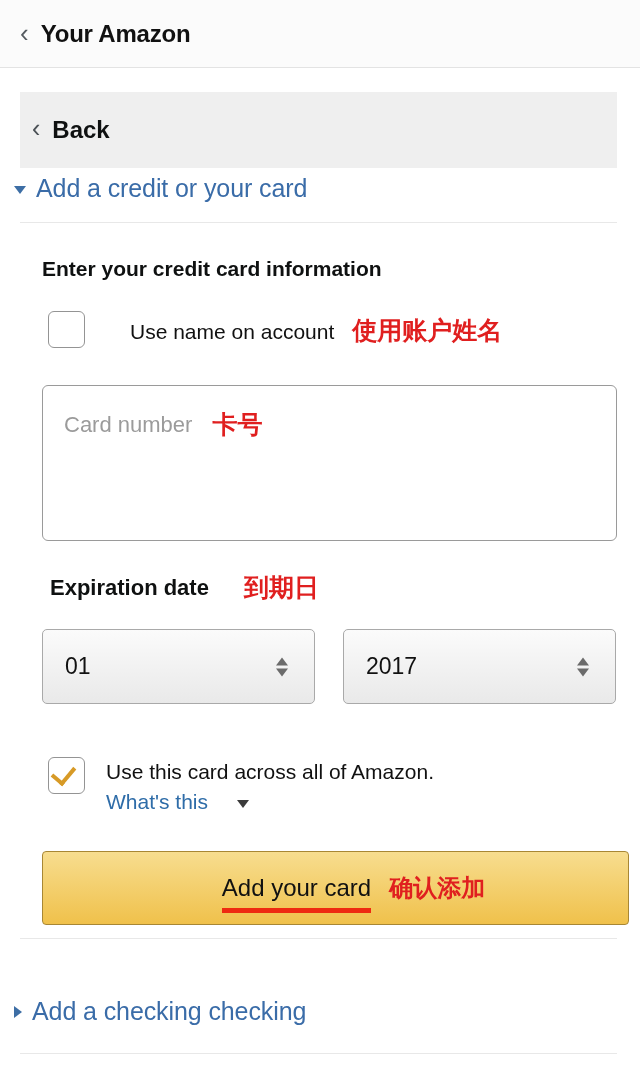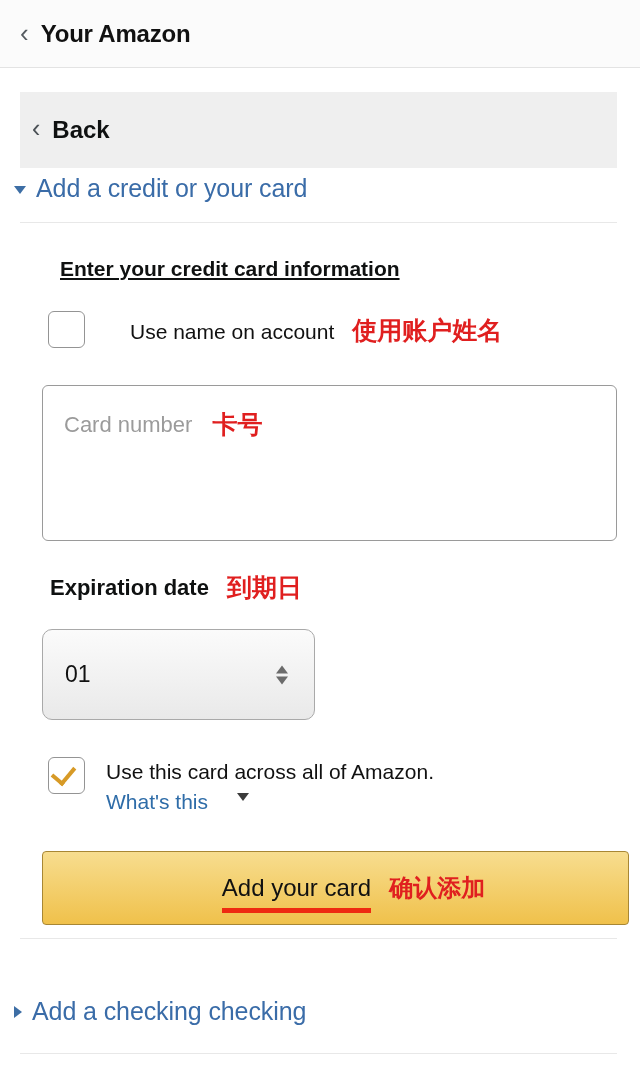--- a/index.html
+++ b/index.html
@@ -109,25 +109,24 @@
     left: 20px;
     width: 597px;
   }
   #rule-top { top: 222px; }
   #rule-below-button { top: 938px; }
   #rule-bottom { top: 1053px; }
 
   
   .section-heading {
     position: absolute;
-    left: 60px; top: 257px;
+    left: 42px; top: 257px;
     font-size: 21px;
     font-weight: bold;
     color: #0f1111;
-    text-decoration: underline;
   }
 
   
   .cb-row {
     position: absolute;
     display: flex;
     align-items: flex-start;
   }
   .checkbox {
     width: 37px; height: 37px;
@@ -160,20 +159,21 @@
     font-family: "DejaVu Sans", "Liberation Sans", sans-serif;
   }
 
   #cb-use-name { left: 48px; top: 311px; gap: 24px; }
   #cb-use-name .cn { font-size: 25px; margin-left: 18px; }
 
   #cb-across-amazon { left: 48px; top: 757px; }
   #cb-across-amazon .cb-label { font-size: 21px; }
   .whats-this-row {
     display: flex;
+    align-items: center;
     margin-top: 6px;
     gap: 20px;
   }
   .whats-this-link {
     font-size: 21px;
     color: #2e6ca8;
   }
   .whats-this-caret {
     width: 0; height: 0;
     border-left: 6px solid transparent;
@@ -211,28 +211,28 @@
     position: absolute;
     left: 50px; top: 571px;
     display: flex;
     align-items: center;
   }
   .exp-label-text {
     font-size: 22px;
     font-weight: bold;
     color: #0f1111;
   }
-  .exp-label .cn { font-size: 25px; margin-left: 18px; }
+  .exp-label .cn { font-size: 25px; margin-left: 35px; }
 
   .select {
     position: absolute;
     top: 629px;
-    height: 91px;
+    height: 75px;
     border: 1px solid #a9a9a9;
-    border-radius: 10px;
+    border-radius: 5px;
     background: linear-gradient(#fbfbfb, #e9e9e9);
     display: flex;
     align-items: center;
     padding-left: 22px;
   }
   .select-value {
     font-size: 23px;
     color: #111111;
   }
   .stepper {
@@ -337,20 +337,27 @@
   </div>
 
   <div class="select" id="select-month">
     <span class="select-value">01</span>
     <span class="stepper">
       <span class="up"></span>
       <span class="down"></span>
     </span>
   </div>
 
+  <div class="select" id="select-year">
+    <span class="select-value">2017</span>
+    <span class="stepper">
+      <span class="up"></span>
+      <span class="down"></span>
+    </span>
+  </div>
 
   <div class="cb-row" id="cb-across-amazon">
     <span class="checkbox">
       <span class="tick"></span>
     </span>
     <span class="cb-text">
       <div class="cb-label">Use this card across all of Amazon.</div>
       <div class="whats-this-row">
         <span class="whats-this-link">What's this</span>
         <span class="whats-this-caret"></span>

